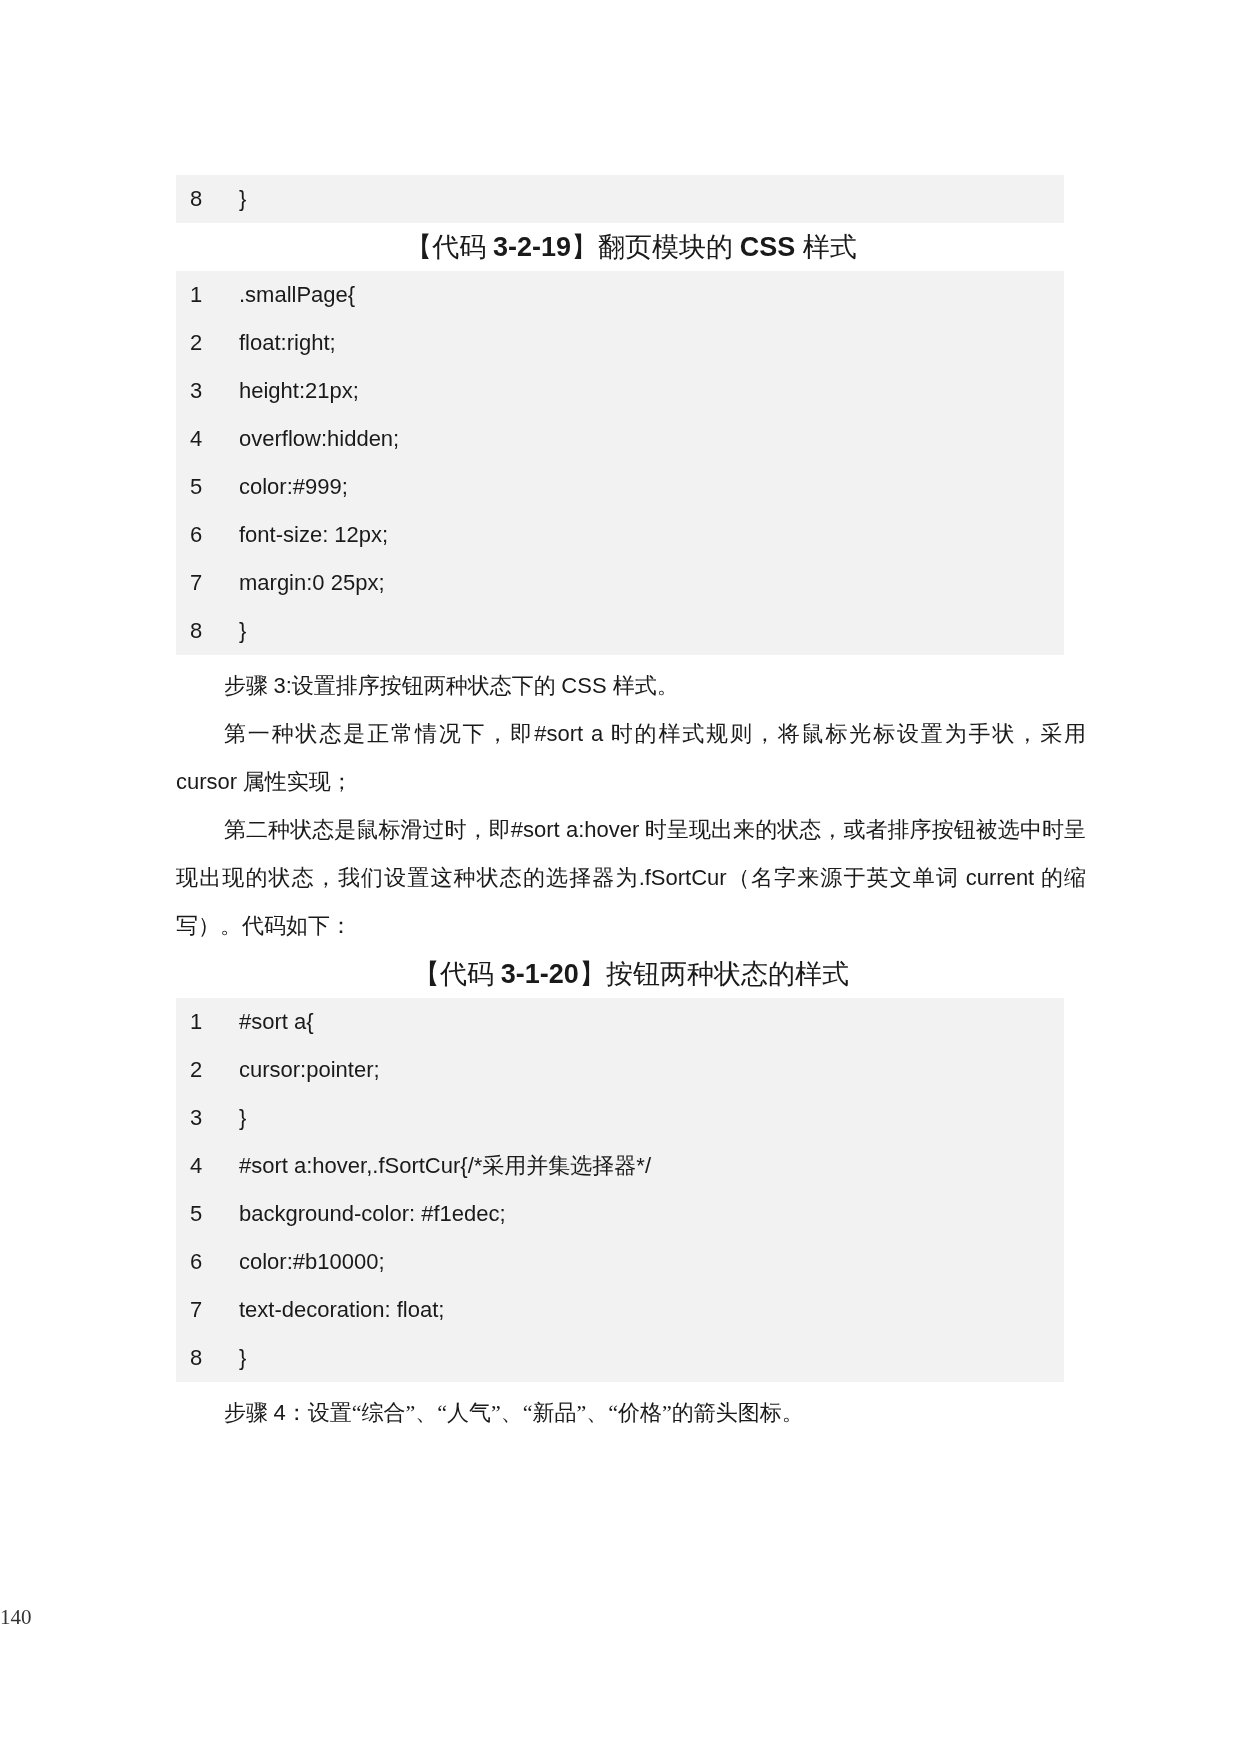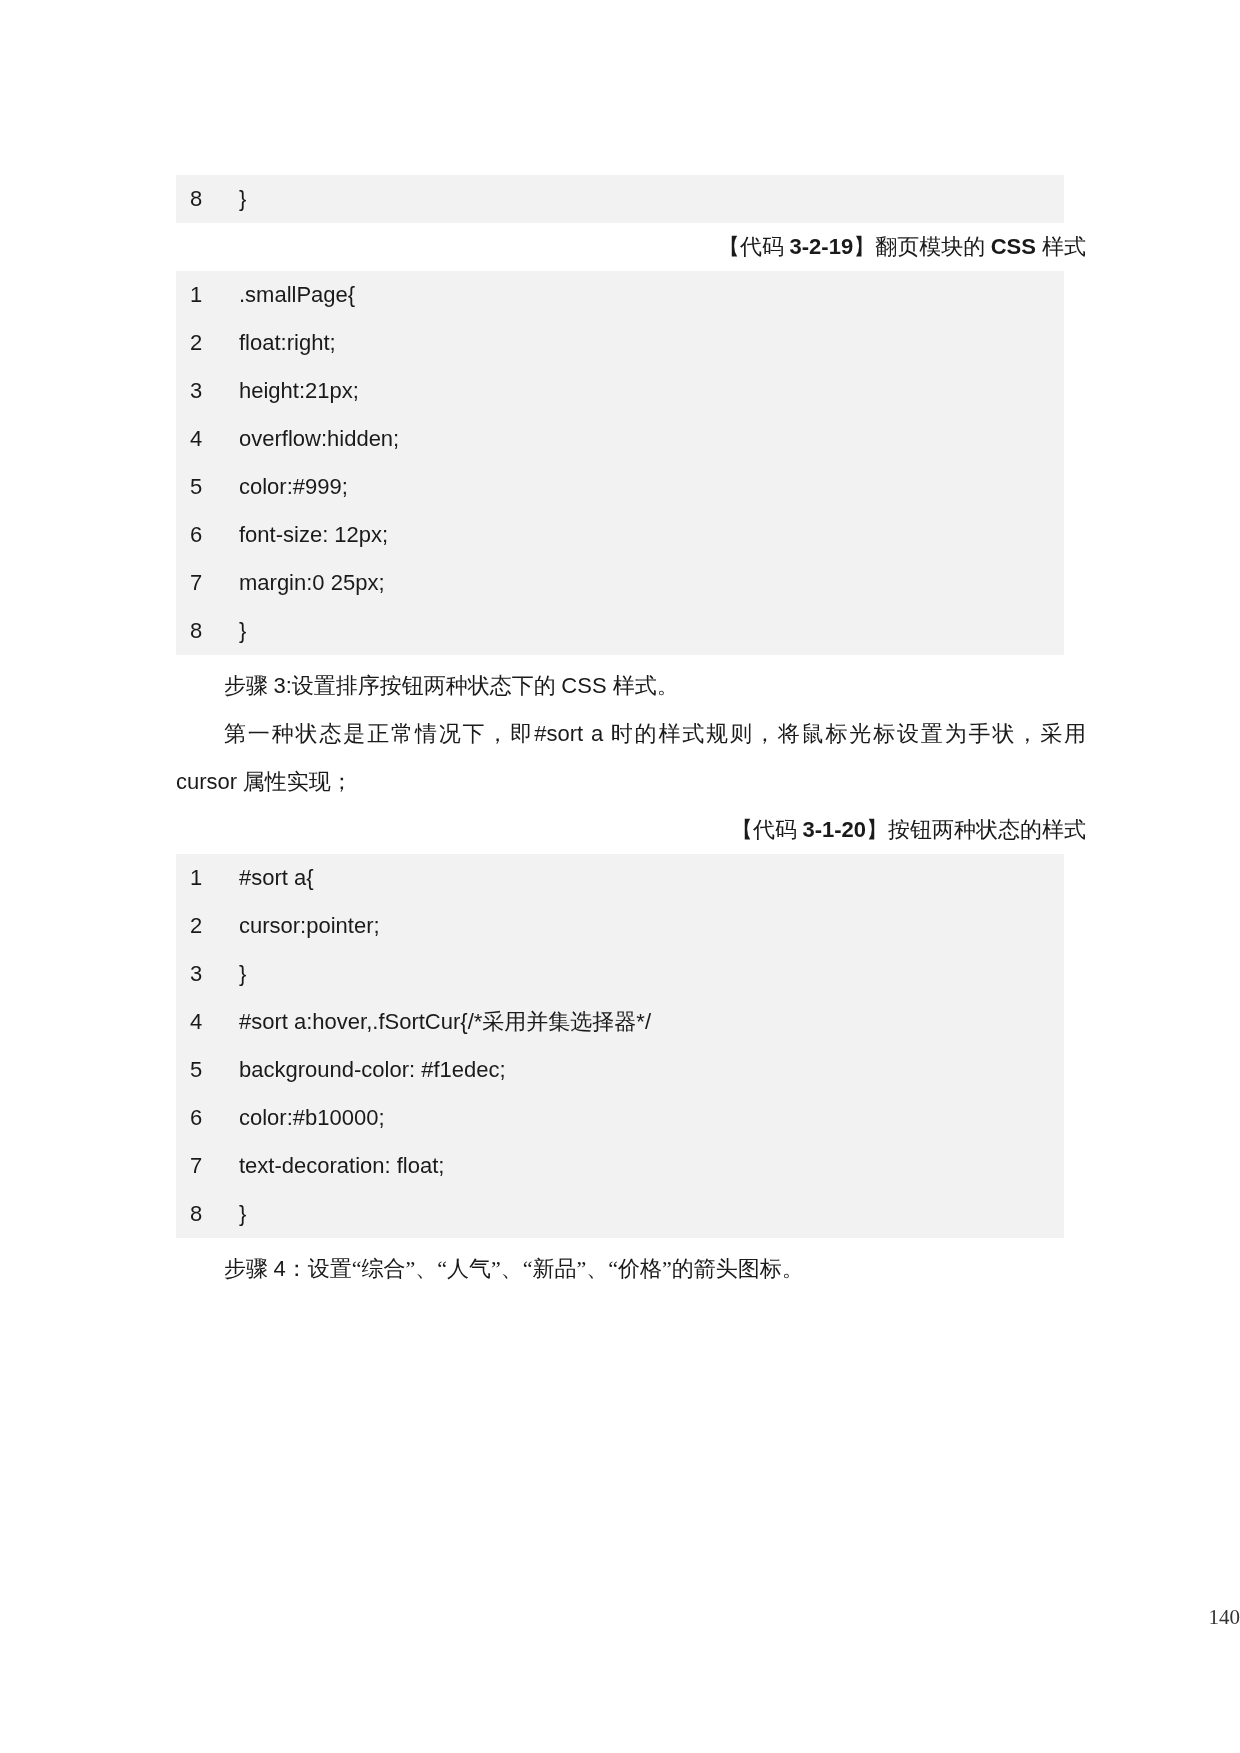--- a/index.html
+++ b/index.html
@@ -47,36 +47,36 @@
     font-size: 22px;
     line-height: 48px;
     text-align: justify;
     text-indent: 48px;
     font-family: "Liberation Serif", "DejaVu Serif", serif;
   }
   .mt16 { margin-top: 16px; }
   .mt8  { margin-top: 7px; }
   
   .caption {
-    font-size: 22px;
+    font-size: 27px;
     line-height: 48px;
-    text-align: right;
+    text-align: center;
     font-family: "Liberation Serif", "DejaVu Serif", serif;
   }
   
   .cjk  { font-family: "Liberation Serif", "DejaVu Serif", serif; }
   .lat  { font-family: "Liberation Sans", "DejaVu Sans", sans-serif; }
   .latb { font-family: "Liberation Sans", "DejaVu Sans", sans-serif; font-weight: 700; }
   
   .page-number {
     position: absolute;
     top: 1605px;
     left: 0;
     width: 100%;
-    text-align: right;
+    text-align: left;
     font-size: 21px;
     color: #333333;
     font-family: "Liberation Serif", "DejaVu Serif", serif;
   }
 </style>
 </head>
 <body>
 
 <div class="page">
   <div class="content">
@@ -123,20 +123,21 @@
         <div class="row">
           <span class="num">8</span>
           <span class="code">}</span>
         </div>
       </div>
 
     <p class="para mt8"><span class="cjk">步骤 </span><span class="lat">3:</span><span class="cjk">设置排序按钮两种状态下的 </span><span class="lat">CSS </span><span class="cjk">样式。</span></p>
 
     <p class="para"><span class="cjk">第一种状态是正常情况下，即</span><span class="lat">#sort a</span><span class="cjk"> 时的样式规则，将鼠标光标设置为手状，采用 </span><span class="lat">cursor</span><span class="cjk"> 属性实现；</span></p>
 
+    <p class="para"><span class="cjk">第二种状态是鼠标滑过时，即</span><span class="lat">#sort a:hover</span><span class="cjk"> 时呈现出来的状态，或者排序按钮被选中时呈现出现的状态，我们设置这种状态的选择器为</span><span class="lat">.fSortCur</span><span class="cjk">（名字来源于英文单词 </span><span class="lat">current</span><span class="cjk"> 的缩写）。代码如下：</span></p>
 
     <div class="caption"><span class="cjk">【代码 </span><span class="latb">3-1-20</span><span class="cjk">】按钮两种状态的样式</span></div>
 
     <div class="code-block">
         <div class="row">
           <span class="num">1</span>
           <span class="code">#sort a{</span>
         </div>
         <div class="row">
           <span class="num">2</span>

